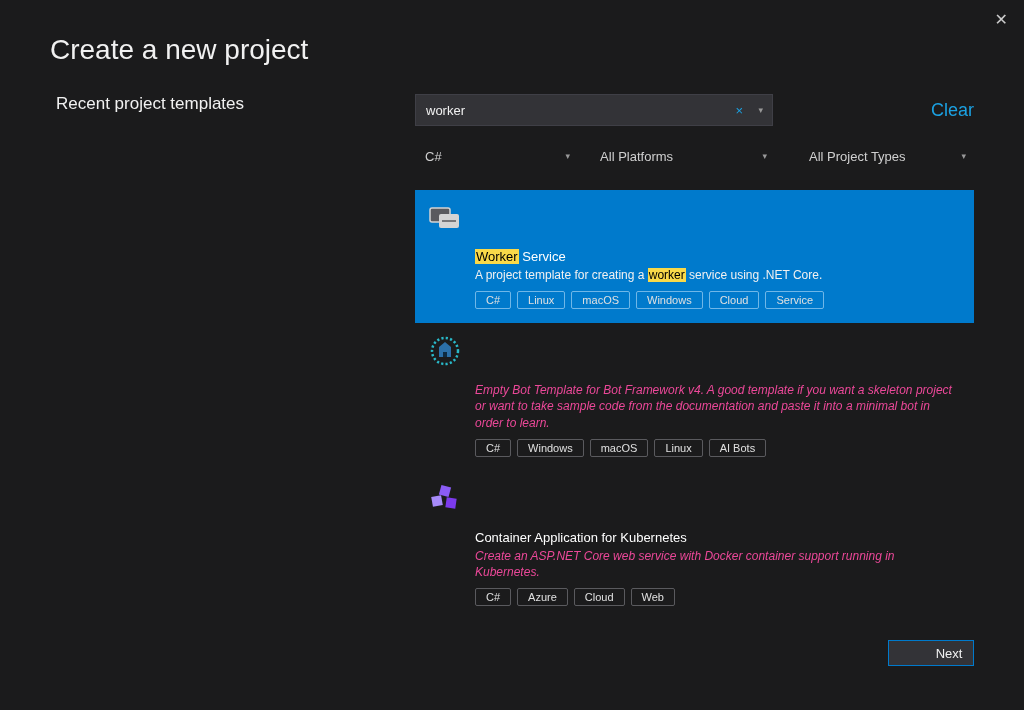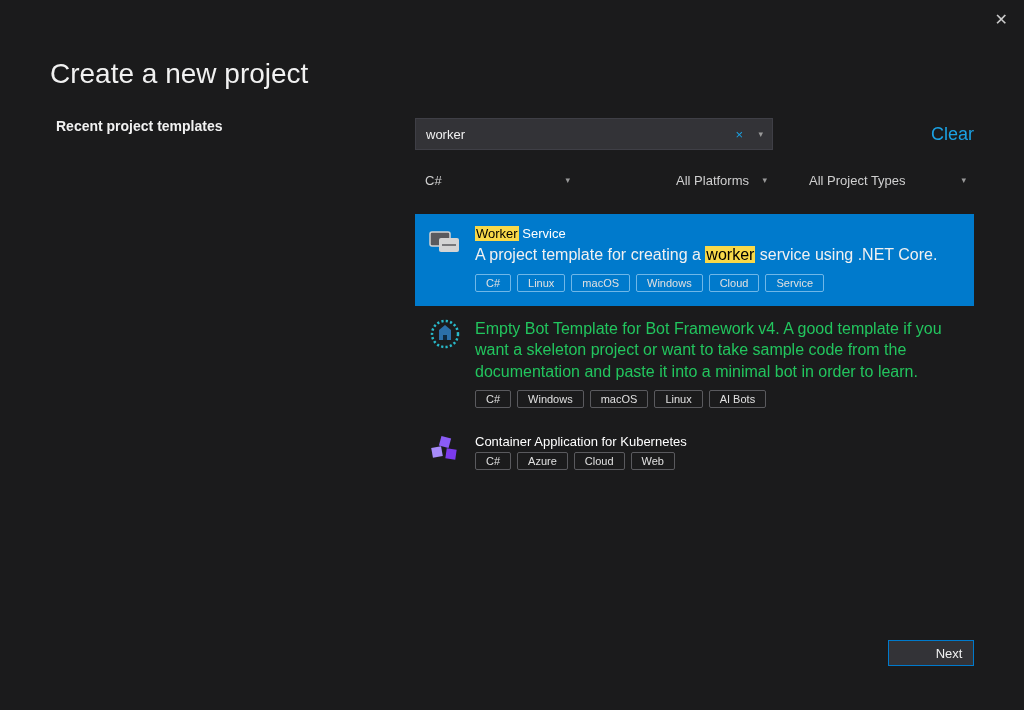--- a/index.html
+++ b/index.html
@@ -18,38 +18,38 @@
     }
     .close-btn {
       position: absolute;
       top: 10px;
       right: 16px;
       color: #cccccc;
       font-size: 16px;
       cursor: pointer;
     }
     .container {
-      padding: 58px 50px 0 50px;
+      padding: 34px 50px 0 50px;
     }
     .page-title {
       font-size: 28px;
       font-weight: 400;
       color: #f1f1f1;
       margin-bottom: 28px;
     }
     .columns {
       display: flex;
     }
     .left-col {
       width: 365px;
       padding-left: 6px;
     }
     .recent-title {
-      font-size: 14px;
-      font-weight: 700;
+      font-size: 17px;
+      font-weight: 400;
       color: #f1f1f1;
     }
     .right-col {
       flex: 1;
       min-width: 0;
     }
     .search-row {
       display: flex;
       align-items: center;
       margin-bottom: 16px;
@@ -102,21 +102,21 @@
       height: 28px;
       background: transparent;
       color: #d0d0d0;
       font-size: 13px;
       display: flex;
       align-items: center;
       padding: 0 26px 0 10px;
       cursor: pointer;
     }
     .filter-select.lang { width: 164px; }
-    .filter-select.platform { width: 186px; justify-content: flex-end; }
+    .filter-select.platform { width: 186px; }
     .filter-select.ptype { width: 188px; padding-left: 22px; }
     .filter-chev {
       position: absolute;
       right: 8px;
       top: 50%;
       transform: translateY(-50%);
       font-size: 9px;
       color: #999;
     }
     .template-list {
@@ -136,34 +136,36 @@
       width: 32px;
       height: 32px;
       flex-shrink: 0;
       display: flex;
       align-items: center;
       justify-content: center;
     }
     .tpl-body {
       flex: 1;
       min-width: 0;
+      margin-top: 47px;
     }
     .tpl-title {
       font-size: 13px;
       color: #ffffff;
       margin-bottom: 3px;
     }
     .tpl-desc {
-      font-size: 16px;
+      font-size: 12px;
       color: #f1f1f1;
       line-height: 1.35;
       margin-bottom: 8px;
     }
     .template-item:not(.selected) .tpl-desc {
-      color: #22c55e;
+      color: #ec4899;
+      font-style: italic;
     }
     .highlight {
       background: #f9d949;
       color: #000000;
       padding: 0 1px;
     }
     .tag-row {
       display: flex;
       gap: 6px;
       flex-wrap: wrap;
@@ -282,20 +284,21 @@
         <div class="template-item">
           <div class="tpl-icon icon-k8s">
             <svg viewBox="0 0 32 32">
               <rect x="11" y="3" width="10" height="10" fill="#8b5cf6" transform="rotate(15 16 8)"></rect>
               <rect x="3" y="13" width="10" height="10" fill="#a78bfa" transform="rotate(-10 8 18)"></rect>
               <rect x="17" y="15" width="10" height="10" fill="#7c3aed" transform="rotate(8 22 20)"></rect>
             </svg>
           </div>
           <div class="tpl-body">
             <div class="tpl-title">Container Application for Kubernetes</div>
+            <div class="tpl-desc">Create an ASP.NET Core web service with Docker container support running in Kubernetes.</div>
             <div class="tag-row">
               <span class="tag">C#</span>
               <span class="tag">Azure</span>
               <span class="tag">Cloud</span>
               <span class="tag">Web</span>
             </div>
           </div>
         </div>
 
       </div>

